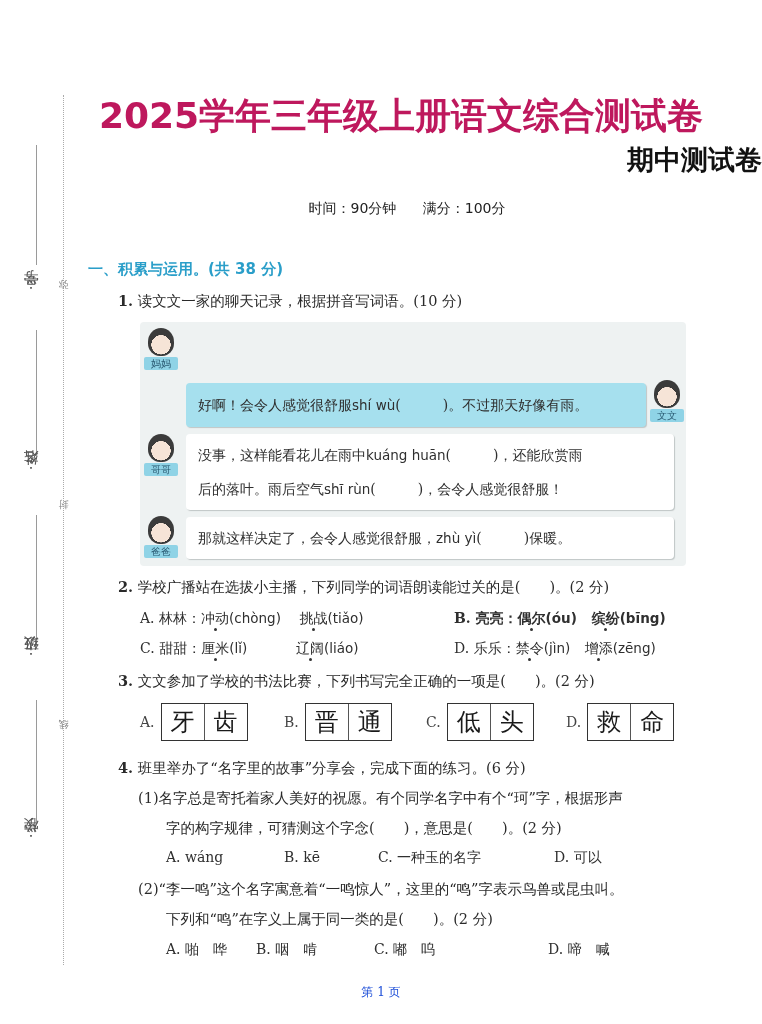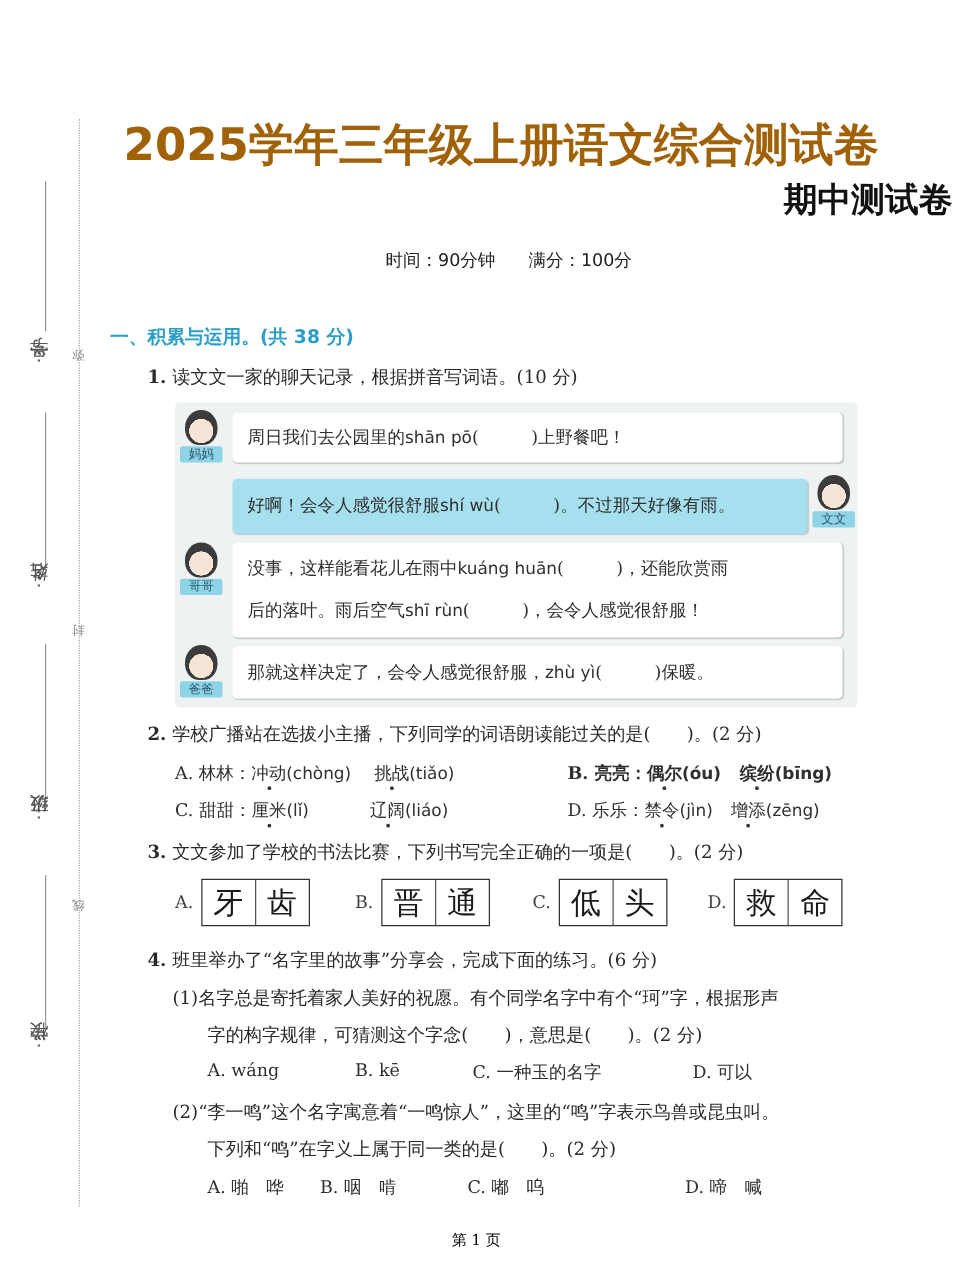--- a/index.html
+++ b/index.html
@@ -1,21 +1,21 @@
 <!DOCTYPE html>
 <html><head>
 <meta charset="utf-8">
 <style>
   html, body { margin:0; padding:0; background:#ffffff; }
   body { width:762px; height:1024px; position:relative; overflow:hidden;
          font-family:"DejaVu Serif","Liberation Serif",serif; color:#2a2a2a; }
   .abs { position:absolute; }
   .title { left:0; width:762px; top:92px; text-align:center;
            font-family:"DejaVu Sans","Liberation Sans",sans-serif; font-weight:bold;
-           font-size:36px; letter-spacing:0px; color:#a16207; padding-left:40px; box-sizing:border-box; }
+           font-size:36px; letter-spacing:0px; color:#be185d; padding-left:40px; box-sizing:border-box; }
   .subtitle { left:0; width:762px; top:142px; text-align:right;
               font-family:"DejaVu Sans","Liberation Sans",sans-serif; font-weight:bold;
               font-size:27px; color:#111; padding-left:40px; box-sizing:border-box; }
   .meta { left:0; width:762px; top:200px; text-align:center;
           font-family:"DejaVu Sans","Liberation Sans",sans-serif; font-size:14px; color:#222;
           padding-left:52px; box-sizing:border-box; }
   .meta span { margin:0 11px; }
   .section { left:88px; top:260px; font-family:"DejaVu Sans","Liberation Sans",sans-serif;
              font-size:15px; color:#2a9ec9; font-weight:bold; }
   .q { font-size:14.5px; color:#2a2a2a; white-space:nowrap; }
@@ -42,21 +42,21 @@
   .opt { font-size:14px; color:#2f2f2f; white-space:nowrap; }
   .opt .py { font-family:"DejaVu Sans","Liberation Sans",sans-serif; font-size:13.5px; }
   .dot { position:relative; }
   .dot::after { content:""; position:absolute; left:50%; bottom:-5px; width:3px; height:3px;
                 margin-left:-1.5px; border-radius:50%; background:#333; }
   .charbox { display:flex; border:1.5px solid #333; height:36px; }
   .charbox div { width:42px; display:flex; align-items:center; justify-content:center;
                  font-size:24px; color:#1a1a1a; font-family:"DejaVu Serif","Liberation Serif",serif; }
   .charbox div + div { border-left:1px solid #555; }
   .optlabel { font-size:14px; color:#444; }
-  .footer { left:0; width:762px; top:984px; text-align:center; font-size:12px; color:#000000; }
+  .footer { left:0; width:762px; top:984px; text-align:center; font-size:12px; color:#1d4ed8; }
 </style>
 </head>
 <body>
 
 <div class="abs vline" style="top:145px;height:120px;"></div>
 <div class="abs vlabel" style="top:282px;">学号：</div>
 <div class="abs vline" style="top:330px;height:125px;"></div>
 <div class="abs vlabel" style="top:462px;">姓名：</div>
 <div class="abs vline" style="top:515px;height:130px;"></div>
 <div class="abs vlabel" style="top:648px;">班级：</div>
@@ -79,23 +79,20 @@
 <div class="abs q" style="left:118px;top:292px;">
   <span class="qnum">1.</span>
   <span>读文文一家的聊天记录，根据拼音写词语。(10 分)</span>
 </div>
 
 <div class="abs chat">
 
   <div class="abs avatar" style="left:4px;top:6px;">
     <div class="head"></div>
     <span class="name">妈妈</span>
-  </div>
-  <div class="abs bubble" style="left:46px;top:8px;width:488px;height:40px;line-height:40px;">
-    <span>周日我们去公园里的</span><span class="py">shān pō</span><span>(　　　)上野餐吧！</span>
   </div>
 
   <div class="abs bubble blue" style="left:46px;top:61px;width:460px;height:44px;line-height:44px;">
     <span>好啊！会令人感觉很舒服</span><span class="py">shí wù</span><span>(　　　)。不过那天好像有雨。</span>
   </div>
   <div class="abs avatar" style="left:510px;top:58px;">
     <div class="head"></div>
     <span class="name">文文</span>
   </div>
 

